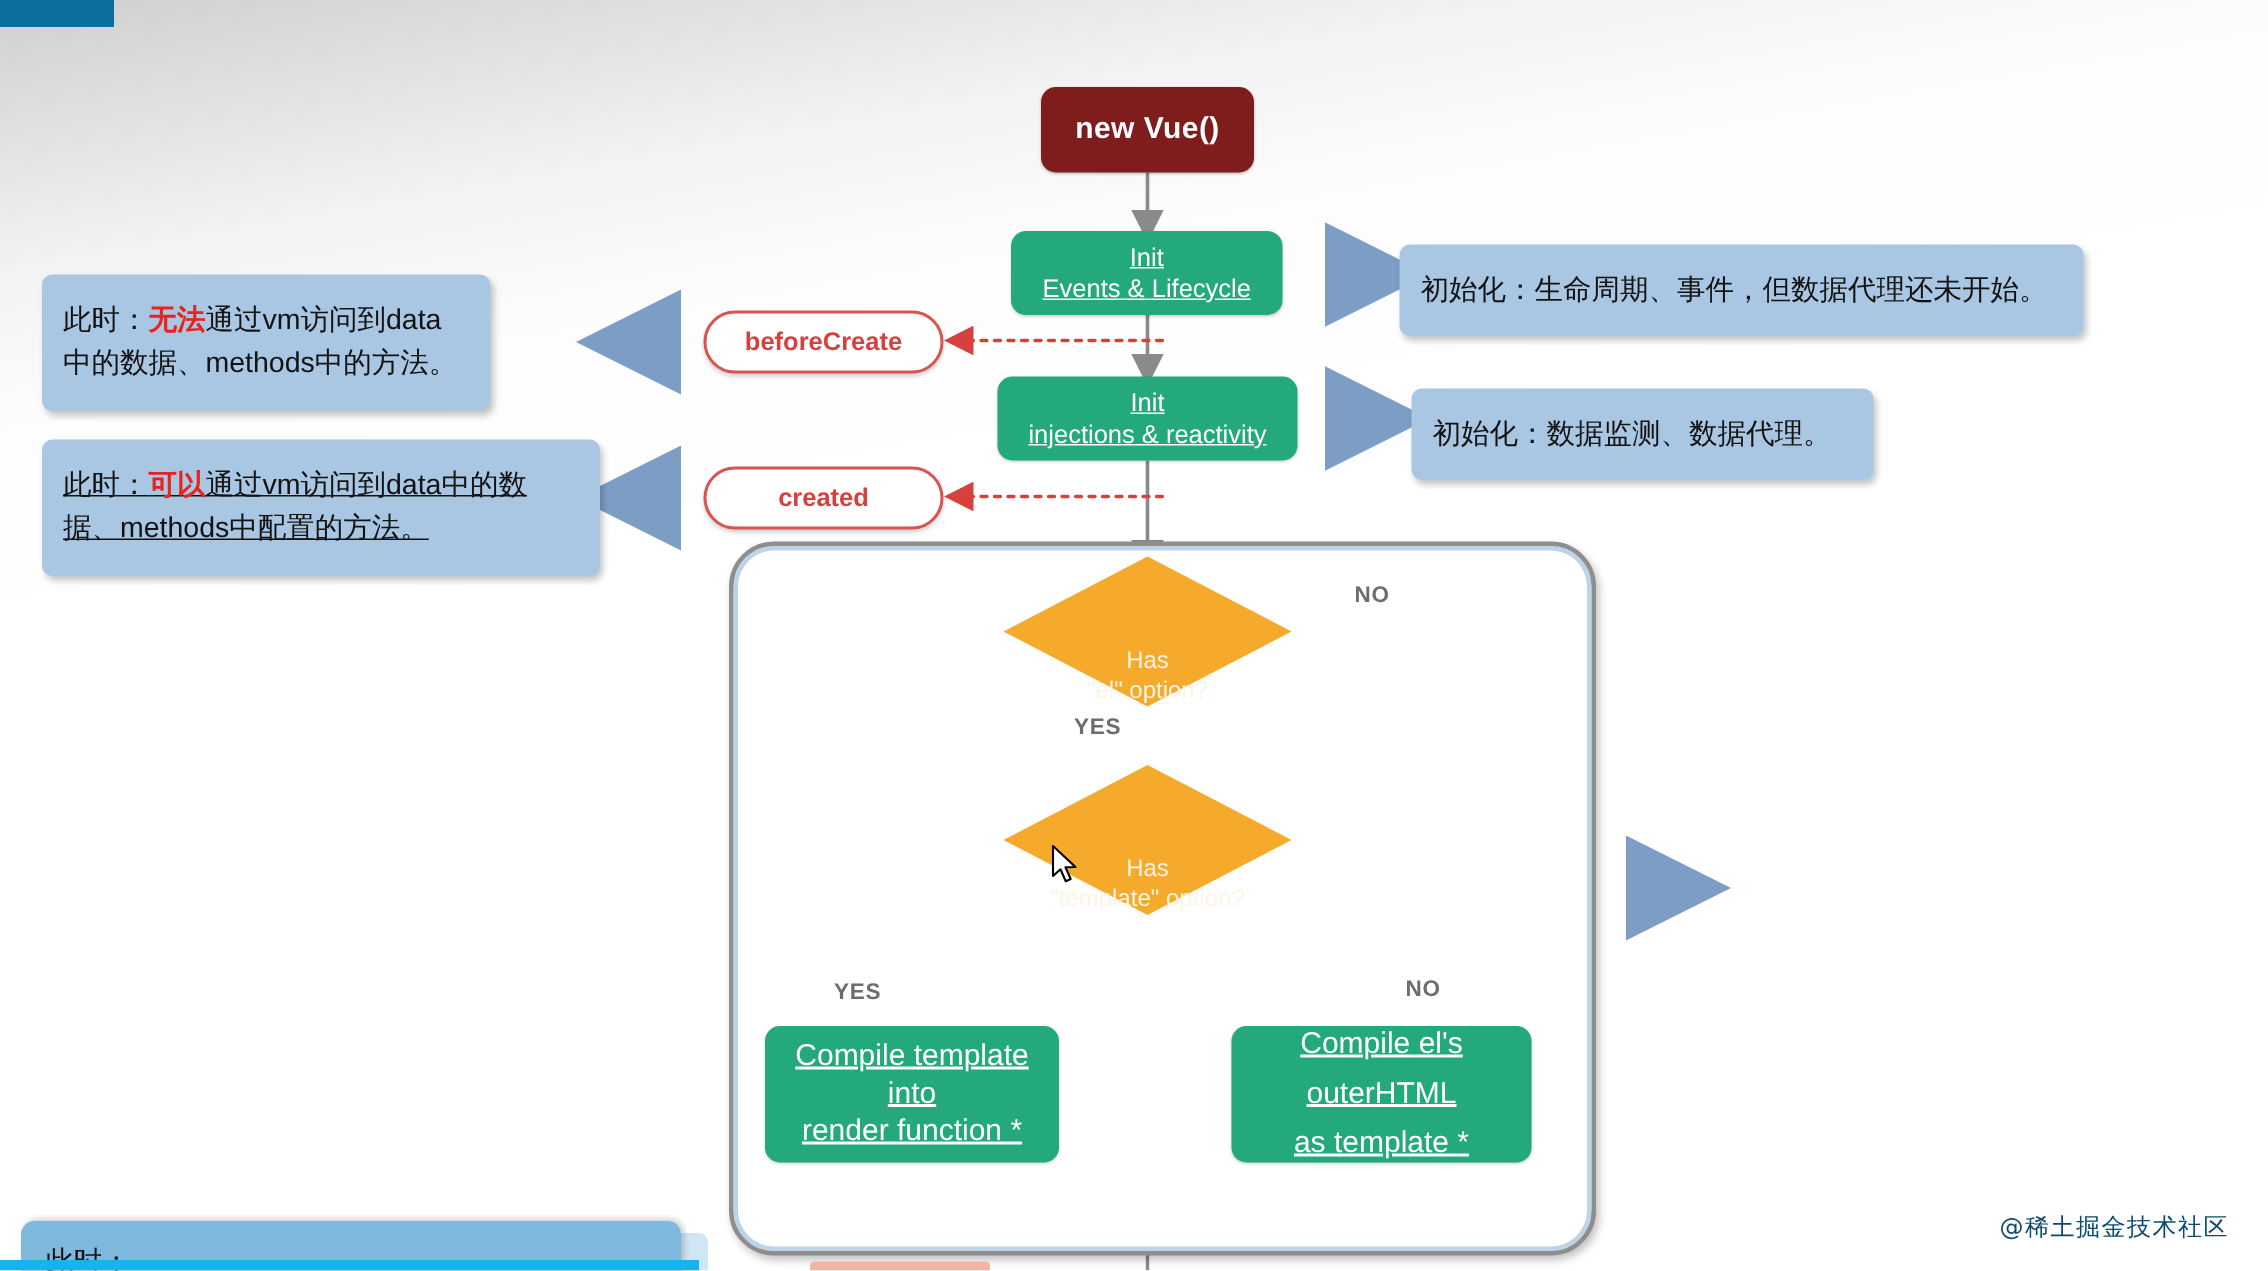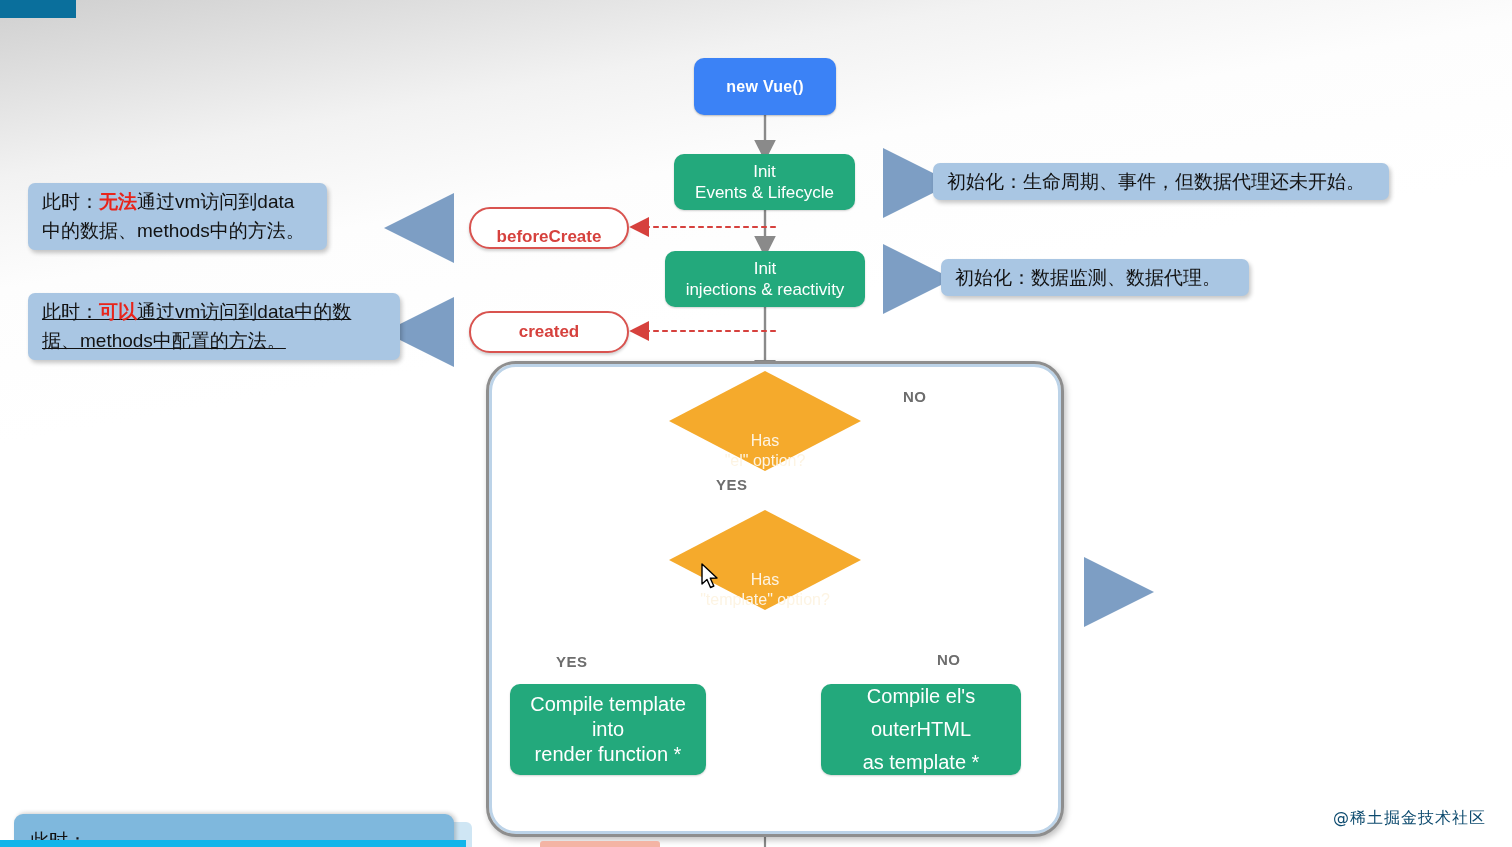--- a/index.html
+++ b/index.html
@@ -12,45 +12,46 @@
   .stage{position:absolute;inset:0;}
 
   
   .top-tab{position:absolute;left:0;top:0;width:76px;height:18px;background:#0a6f9c;}
 
   
   .node{position:absolute;box-sizing:border-box;display:flex;align-items:center;justify-content:center;text-align:center;}
 
   
   .box-dark{
-    background:#3b82f6;color:#ffffff;border-radius:10px;
-    font-size:16px;font-weight:bold;letter-spacing:.3px;
+    background:#7f1d1d;color:#ffffff;border-radius:10px;
+    font-size:20px;font-weight:bold;letter-spacing:.3px;
     box-shadow:0 1px 2px rgba(0,0,0,.25);
   }
 
   
   .box-green{
     background:#23a97c;color:#ffffff;border-radius:10px;
     font-size:17px;line-height:1.25;font-weight:400;
     box-shadow:0 1px 2px rgba(0,0,0,.18);
+    text-decoration:underline;
   }
   .box-green.small{font-size:20px;}
 
   
   .pill-red{
     background:#ffffff;border:2px solid #d9534f;border-radius:22px;
     color:#d6413d;font-size:17px;font-weight:bold;
     box-shadow:0 2px 3px rgba(0,0,0,.18);
   }
 
   
   .callout{
     background:#a9c6e3;color:#121212;border-radius:7px;
     font-size:19px;line-height:1.55;text-align:left;
-    padding:4px 14px;display:block;
+    padding:16px 14px;display:block;
     box-shadow:2px 3px 4px rgba(0,0,0,.22);
     font-family:"Liberation Sans","DejaVu Sans",sans-serif;
   }
   .callout .hi{color:#e8241a;font-weight:bold;}
   .callout.rounded{border-radius:14px;}
 
   
   .diamond-wrap{position:absolute;}
   .diamond-wrap svg{display:block;overflow:visible;}
   .diamond-label{
@@ -178,21 +179,21 @@
     <span>into</span>
     <span>render function *</span>
   </div>
 
   <div class="node box-green small" style="left:821px;top:684px;width:200px;height:91px;flex-direction:column;justify-content:space-between;">
     <span>Compile el's</span>
     <span>outerHTML</span>
     <span>as template *</span>
   </div>
 
-  <div class="node pill-red" style="left:469px;top:207px;width:160px;height:42px;align-items:flex-end;">
+  <div class="node pill-red" style="left:469px;top:207px;width:160px;height:42px;">
     <span>beforeCreate</span>
   </div>
 
   <div class="node pill-red" style="left:469px;top:311px;width:160px;height:42px;">
     <span>created</span>
   </div>
 
   <div class="diamond-wrap" style="left:669px;top:371px;width:192px;height:100px;">
     <svg width="192" height="100" viewBox="0 0 192 100">
       <polygon points="96,0 192,50 96,100 0,50" fill="#f5aa2c"></polygon>

